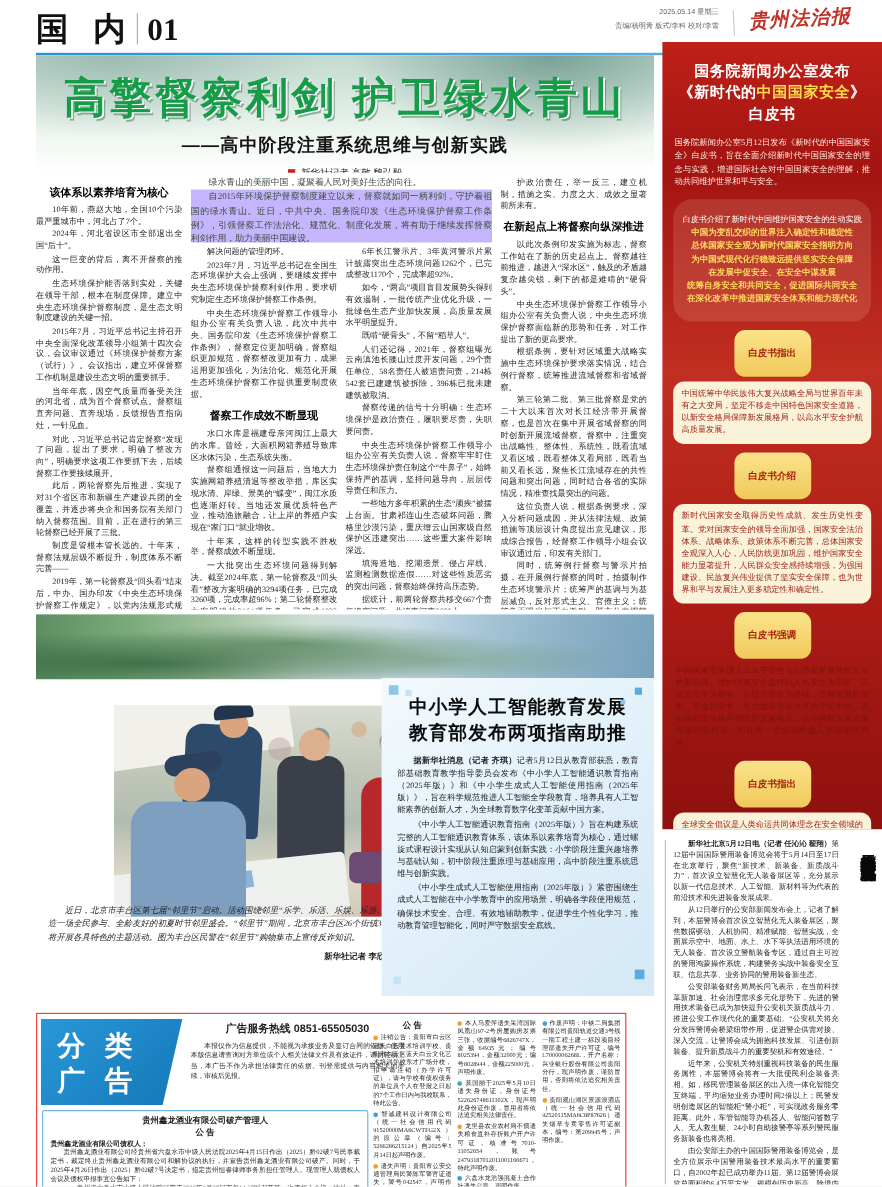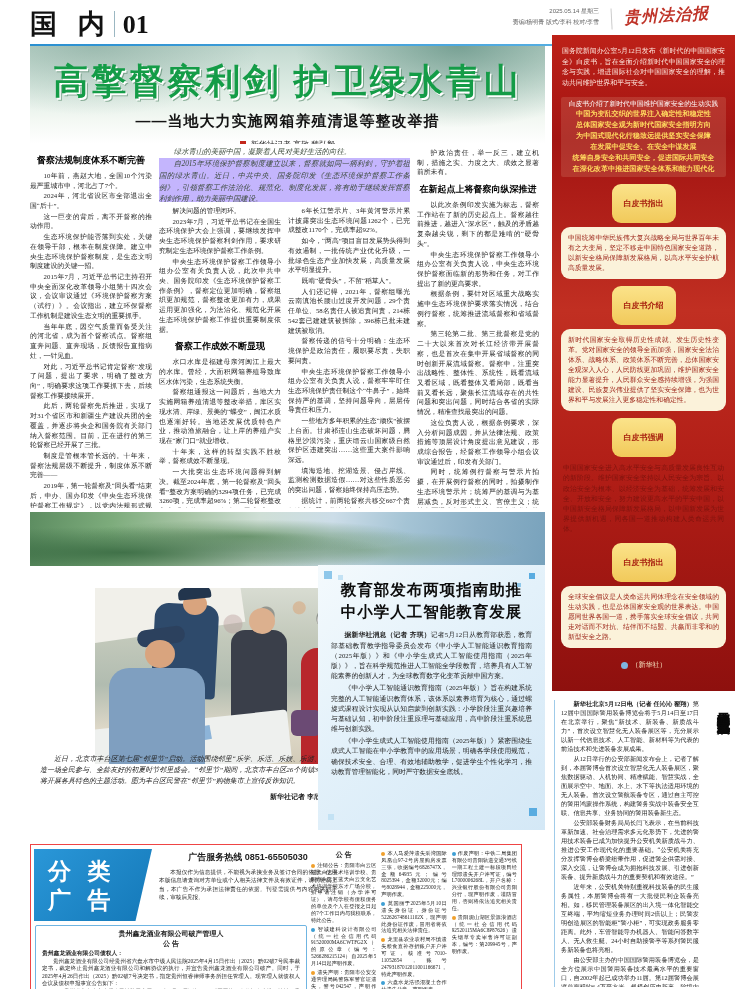--- a/index.html
+++ b/index.html
@@ -28,39 +28,39 @@
   .byline{position:relative;text-align:center;font-size:8px;color:#222;margin-top:8px;font-family:"Liberation Sans",sans-serif;}
   .sq{display:inline-block;width:6px;height:6px;background:#c3271c;margin-right:5px;}
   
   .cols{position:absolute;left:30px;top:146px;width:515px;height:364px;}
   .col{position:absolute;width:122px;overflow:hidden;}
   .c1{left:0;top:2px;height:360px;}
   .c2{left:129px;top:60px;height:302px;}
   .c3{left:258px;top:60px;height:302px;}
   .c4{left:387px;top:2px;height:360px;}
   .intro{position:absolute;left:129px;top:0;width:251px;height:56px;overflow:hidden;}
-  .intro-p{font-style:italic;font-size:7.4px;line-height:1.6;color:#3b4a3b;text-indent:2em;margin:0;text-align:justify;}
+  .intro-p{font-size:7.4px;line-height:1.6;color:#3b4a3b;text-indent:2em;margin:0;text-align:justify;}
   .intro-p.hl{background:#c4b5fd;}
   .blk{font-size:6.8px;line-height:1.43;text-align:justify;color:#1e1e1e;}
   .blk.p{text-indent:2em;margin:0 0 1px;}
   .blk.h{font-family:"Liberation Sans",sans-serif;font-weight:bold;font-size:9px;text-align:center;text-indent:0;margin:6px 0 4px;color:#000;}
   
   .aerial{position:absolute;left:30px;top:512px;width:515px;height:54px;
     background:
       radial-gradient(ellipse at 18% 75%,rgba(52,102,62,.85),transparent 45%),
       radial-gradient(ellipse at 42% 45%,rgba(84,134,84,.7),transparent 40%),
       radial-gradient(ellipse at 64% 70%,rgba(110,152,110,.55),transparent 35%),
       linear-gradient(100deg,#5d8d61 0%,#7dac7c 16%,#a8c5a6 30%,#cfdfd6 44%,#ccdde8 58%,#a5c4d5 72%,#8cb0c6 86%,#78a2bc 100%);}
   
   .wp{position:absolute;left:552px;top:35px;width:183px;height:656px;box-sizing:border-box;padding:0 9px;overflow:hidden;
       background:linear-gradient(180deg,#bd2118 0%,#a31412 16%,#c12f22 42%,#b01d16 68%,#8e100e 100%);}
   .wp-title{margin-top:15px;text-align:center;color:#fff;font-family:"Liberation Sans",sans-serif;font-weight:bold;font-size:12.5px;line-height:1.45;letter-spacing:.5px;}
   .wp-title .em{color:#ffd84d;}
   .wp-intro{color:#ffe9e0;font-size:6.9px;line-height:1.55;text-align:justify;margin:11px 1px 8px;}
-  .wp-panel{background:rgba(255,235,200,.14);border-radius:2px;padding:2px 5px;margin-bottom:7px;}
+  .wp-panel{background:rgba(255,235,200,.14);border-radius:16px;padding:13px 5px;margin-bottom:7px;}
   .panel-lead{color:#fff;font-size:6.8px;text-align:center;line-height:1.5;}
   .panel-line{color:#ffd95e;font-family:"Liberation Sans",sans-serif;font-weight:bold;font-size:7.1px;text-align:center;line-height:1.55;}
   .wp-badge{width:fit-content;margin:7px auto 4px;background:linear-gradient(180deg,#fbe38a,#f1c95a);color:#a8200f;border-radius:9px;padding:14px 12px;font-family:"Liberation Sans",sans-serif;font-weight:bold;font-size:8px;}
   .wp-text{background:#fbf2da;border-radius:9px;padding:6px 7px;color:#9c2418;font-size:6.8px;line-height:1.48;text-align:justify;}
   .wp-text.plain{background:transparent;color:#7e130d;padding:2px 2px;}
   .wp-credit{text-align:center;color:#f6e3c0;font-size:7px;margin-top:12px;font-family:"Liberation Sans",sans-serif;}
   .wp-ic{display:inline-block;width:7px;height:7px;border-radius:50%;background:#7fb4e0;margin-right:4px;vertical-align:middle;}
   
   .photo{position:absolute;left:55px;top:572px;width:276px;height:176px;overflow:hidden;
          background:linear-gradient(180deg,#d8dcd2 0%,#c3c9bb 28%,#b1bcb0 55%,#ded8c8 80%,#d2cbb8 100%);}
@@ -145,30 +145,30 @@
       </div>
       <div class="hd-logo">贵州法治报</div>
     </div>
   </header>
   <div class="hd-rule"></div>
 
   <section class="masthead">
     <div class="mtn m1"></div>
     <div class="mtn m2"></div>
     <h1 class="headline">高擎督察利剑 护卫绿水青山</h1>
-    <h2 class="subhead">——当地大力实施网箱养殖清退等整改举措</h2>
+    <h2 class="subhead">——高中阶段注重系统思维与创新实践</h2>
     <div class="byline">
       <span class="sq"></span><span>新华社记者 高敬 魏弘毅</span>
     </div>
   </section>
 
   <section class="cols">
     <div class="col c1">
 
-    <div class="blk h">督察法规制度体系不断完善</div>
+    <div class="blk h">该体系以素养培育为核心</div>
         <div class="blk p">10年前，燕赵大地，全国10个污染最严重城市中，河北占了7个。</div>
         <div class="blk p">2024年，河北省设区市全部退出全国“后十”。</div>
         <div class="blk p">这一巨变的背后，离不开督察的推动作用。</div>
         <div class="blk p">生态环境保护能否落到实处，关键在领导干部，根本在制度保障。建立中央生态环境保护督察制度，是生态文明制度建设的关键一招。</div>
         <div class="blk p">2015年7月，习近平总书记主持召开中央全面深化改革领导小组第十四次会议，会议审议通过《环境保护督察方案（试行）》。会议指出，建立环保督察工作机制是建设生态文明的重要抓手。</div>
         <div class="blk p">当年年底，因空气质量而备受关注的河北省，成为首个督察试点。督察组直奔问题、直奔现场，反馈报告直指病灶，一针见血。</div>
         <div class="blk p">对此，习近平总书记肯定督察“发现了问题，提出了要求，明确了整改方向”，明确要求这项工作要抓下去，后续督察工作要接续展开。</div>
         <div class="blk p">此后，两轮督察先后推进，实现了对31个省区市和新疆生产建设兵团的全覆盖，并逐步将央企和国务院有关部门纳入督察范围。目前，正在进行的第三轮督察已经开展了三批。</div>
         <div class="blk p">制度是管根本管长远的。十年来，督察法规层级不断提升，制度体系不断完善——</div>
         <div class="blk p">2019年，第一轮督察及“回头看”结束后，中办、国办印发《中央生态环境保护督察工作规定》，以党内法规形式规范督察工作。</div>
@@ -209,20 +209,24 @@
         <div class="blk p">根据条例，要针对区域重大战略实施中生态环境保护要求落实情况，结合例行督察，统筹推进流域督察和省域督察。</div>
         <div class="blk p">第三轮第二批、第三批督察是党的二十大以来首次对长江经济带开展督察，也是首次在集中开展省域督察的同时创新开展流域督察。督察中，注重突出战略性、整体性、系统性，既看流域又看区域，既看整体又看局部，既看当前又看长远，聚焦长江流域存在的共性问题和突出问题，同时结合各省的实际情况，精准查找最突出的问题。</div>
         <div class="blk p">这位负责人说，根据条例要求，深入分析问题成因，并从法律法规、政策措施等顶层设计角度提出意见建议，形成综合报告，经督察工作领导小组会议审议通过后，印发有关部门。</div>
         <div class="blk p">同时，统筹例行督察与警示片拍摄，在开展例行督察的同时，拍摄制作生态环境警示片；统筹严的基调与为基层减负，反对形式主义、官僚主义；统筹负面曝光与正向激励，既充分发挥警示震慑作用，又提振社会各界建设美丽中国的信心。</div>
       </div>
   </section>
 
   <div class="aerial"></div>
 
   <aside class="wp">
+    <div class="wp-title">
+      <div>国务院新闻办公室发布</div>
+      <div><span>《新时代的</span><span class="em">中国国家安全</span><span>》白皮书</span></div>
+    </div>
     <p class="wp-intro">国务院新闻办公室5月12日发布《新时代的中国国家安全》白皮书，旨在全面介绍新时代中国国家安全的理念与实践，增进国际社会对中国国家安全的理解，推动共同维护世界和平与安全。</p>
     <div class="wp-panel">
       <div class="panel-lead">白皮书介绍了新时代中国维护国家安全的生动实践</div>
       <div>
 
       <div class="panel-line">中国为变乱交织的世界注入确定性和稳定性</div>
           <div class="panel-line">总体国家安全观为新时代国家安全指明方向</div>
           <div class="panel-line">为中国式现代化行稳致远提供坚实安全保障</div>
           <div class="panel-line">在发展中促安全、在安全中谋发展</div>
           <div class="panel-line">统筹自身安全和共同安全，促进国际共同安全</div>
@@ -278,22 +282,22 @@
   </div>
 
   <section class="edu">
     <div class="px px1"></div>
     <div class="px px2"></div>
     <div class="px px3"></div>
     <div class="px px4"></div>
     <div class="px px5"></div>
     <div class="px px6"></div>
     <h3 class="edu-h">
+      <div>中小学人工智能教育发展</div>
       <div>教育部发布两项指南助推</div>
-      <div>中小学人工智能教育发展</div>
     </h3>
     <p class="edu-p"><b>据新华社消息（记者 齐琪）</b><span>记者5月12日从教育部获悉，教育部基础教育教学指导委员会发布《中小学人工智能通识教育指南（2025年版）》和《中小学生成式人工智能使用指南（2025年版）》，旨在科学规范推进人工智能全学段教育，培养具有人工智能素养的创新人才，为全球教育数字化变革贡献中国方案。</span></p>
     <div>
 
     <p class="edu-p">《中小学人工智能通识教育指南（2025年版）》旨在构建系统完整的人工智能通识教育体系，该体系以素养培育为核心，通过螺旋式课程设计实现从认知启蒙到创新实践：小学阶段注重兴趣培养与基础认知，初中阶段注重原理与基础应用，高中阶段注重系统思维与创新实践。</p>
         <p class="edu-p">《中小学生成式人工智能使用指南（2025年版）》紧密围绕生成式人工智能在中小学教育中的应用场景，明确各学段使用规范，确保技术安全、合理、有效地辅助教学，促进学生个性化学习，推动教育管理智能化，同时严守数据安全底线。</p>
       </div>
   </section>
 
   <section class="expo">

